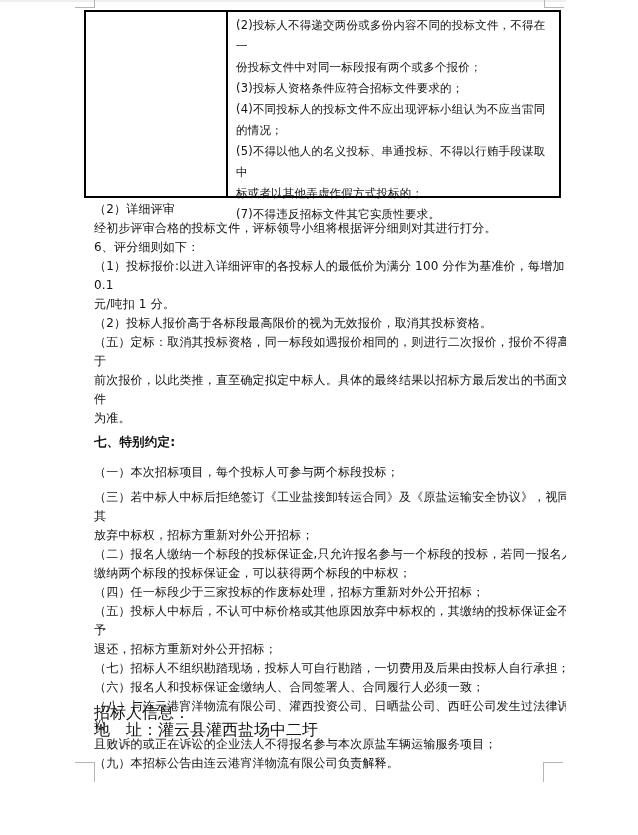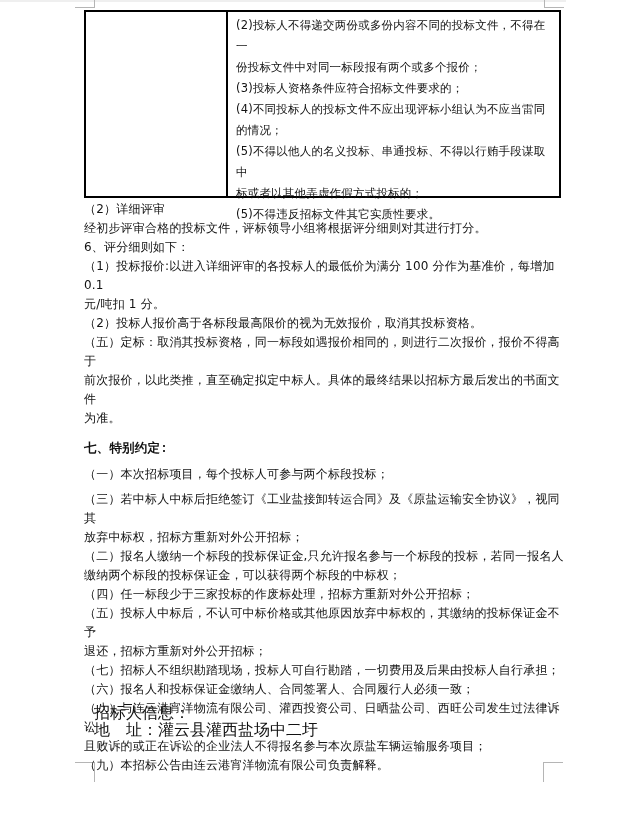--- a/index.html
+++ b/index.html
@@ -29,29 +29,29 @@
   .doc-table .cell-right{
     flex:1;
     padding:3px 6px 0 8px;
     font-size:11.5px;
     line-height:21px;
     letter-spacing:0.2px;
   }
   .criteria-item{white-space:pre-line;}
   
   .body-text{
-    position:absolute;left:84px;top:200px;width:486px;
+    position:absolute;left:94px;top:200px;width:486px;
     font-size:12px;
     line-height:19px;
     letter-spacing:0.2px;
   }
   .para{white-space:pre-line;}
   .para.bold{font-weight:bold;font-size:12.5px;}
-  .body-text .para:nth-child(7){margin-top:12px;font-family:Liberation Mono, monospace;}
-  .body-text .para:nth-child(8){margin-top:6px;}
+  .body-text .para:nth-child(7){margin-top:4px;}
+  .body-text .para:nth-child(8){margin-top:12px;}
   .body-text .para:nth-child(9){margin-top:6px;}
   
   .footer-info{
     position:absolute;left:94px;top:705px;width:400px;
     font-size:16px;
     line-height:16.5px;
   }
   .footer-info div{white-space:pre;}
   
   .crop{position:absolute;background:#b5b5b5;}
@@ -83,21 +83,21 @@
   <div class="doc-table">
     <div class="cell-left"></div>
     <div class="cell-right" id="criteria-cell">
         <div class="criteria-item">(2)投标人不得递交两份或多份内容不同的投标文件，不得在一
 份投标文件中对同一标段报有两个或多个报价；</div>
         <div class="criteria-item">(3)投标人资格条件应符合招标文件要求的；</div>
         <div class="criteria-item">(4)不同投标人的投标文件不应出现评标小组认为不应当雷同
 的情况；</div>
         <div class="criteria-item">(5)不得以他人的名义投标、串通投标、不得以行贿手段谋取中
 标或者以其他弄虚作假方式投标的；</div>
-        <div class="criteria-item">(5)不得违反招标文件其它实质性要求。</div>
+        <div class="criteria-item">(7)不得违反招标文件其它实质性要求。</div>
       </div>
   </div>
 
   <div class="body-text" id="body-text">
       <div class="para">（2）详细评审</div>
       <div class="para">经初步评审合格的投标文件，评标领导小组将根据评分细则对其进行打分。</div>
       <div class="para">6、评分细则如下：</div>
       <div class="para">（1）投标报价:以进入详细评审的各投标人的最低价为满分 100 分作为基准价，每增加 0.1
 元/吨扣 1 分。</div>
       <div class="para">（2）投标人报价高于各标段最高限价的视为无效报价，取消其投标资格。</div>

